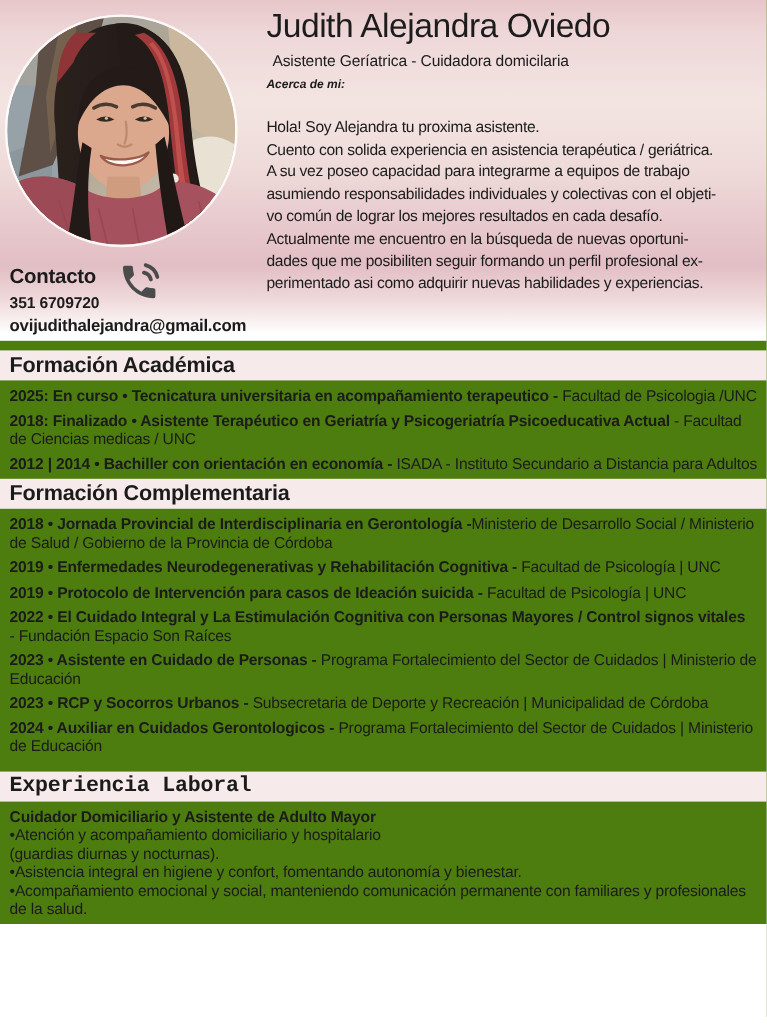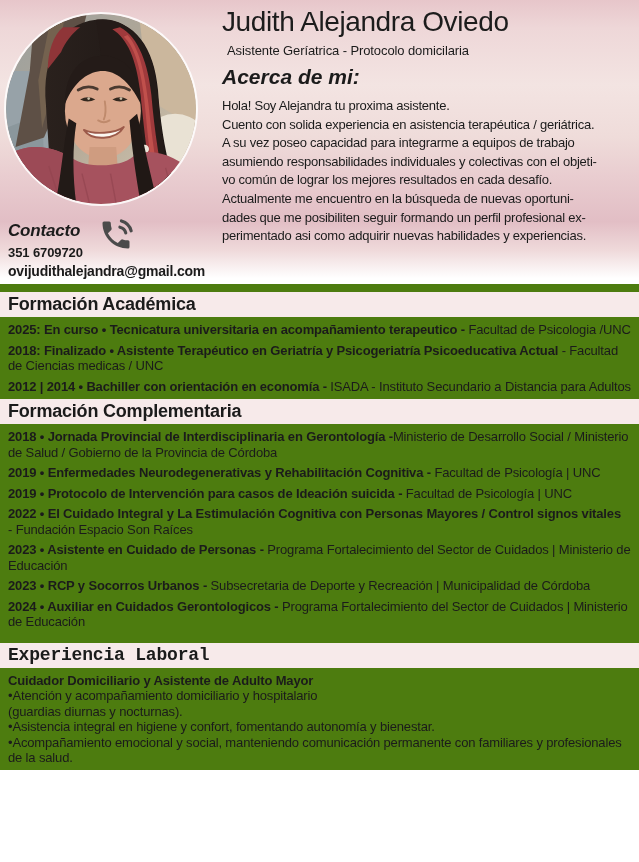--- a/index.html
+++ b/index.html
@@ -8,26 +8,26 @@
   
   .banner{position:absolute;top:0;left:0;width:639px;height:284px;
     background:linear-gradient(180deg,#e7c6ca 0%,#eed7d8 10%,#f3e4e2 30%,#efdcda 48%,
                #e9cdd0 62%,#e2bec5 78%,#efd9da 88%,#ffffff 98%);}
   .photo{position:absolute;left:4px;top:12px;width:194px;height:194px;border-radius:50%;
          overflow:hidden;border:2px solid rgba(255,255,255,.85);box-sizing:border-box;}
   .photo svg{display:block;}
   .name{position:absolute;left:222px;top:6px;font-size:28px;letter-spacing:-.4px;
         font-weight:400;color:#1c1c1c;white-space:nowrap;}
   .subtitle{position:absolute;left:227px;top:43px;font-size:13px;letter-spacing:-.1px;}
-  .about-title{position:absolute;left:222px;top:65px;font-size:21px;font-weight:bold;font-style:italic;}
+  .about-title{position:absolute;left:222px;top:65px;font-size:10px;font-weight:bold;font-style:italic;}
   .about-text{position:absolute;left:222px;top:97px;width:416px;font-size:13px;
               line-height:18.6px;letter-spacing:-.25px;white-space:pre-line;}
   
   .contact{position:absolute;left:8px;top:221px;width:300px;}
-  .contact-title{font-size:17px;font-weight:bold;font-style:italic;letter-spacing:-.2px;}
+  .contact-title{font-size:17px;font-weight:bold;letter-spacing:-.2px;}
   .phone-icon{position:absolute;left:88px;top:-4px;}
   .phone{font-size:13px;font-weight:bold;margin-top:4px;letter-spacing:-.1px;}
   .email{font-size:14px;font-weight:bold;margin-top:3px;letter-spacing:-.2px;}
   
   .content{position:absolute;top:292px;left:0;width:639px;}
   .section-bar{height:25px;background:#f7eaea;display:flex;align-items:center;
                padding-left:8px;font-size:18px;font-weight:bold;letter-spacing:-.2px;}
   .section-body{padding:5px 8px 0 8px;font-size:13px;letter-spacing:-.15px;}
   .entry{margin:0 0 5px 0;line-height:15.5px;}
   .entry b{font-weight:bold;}
@@ -99,21 +99,21 @@
             <path d="M20,165 L35,200 M45,160 L58,200 M80,168 L88,200 M110,168 L116,200 M140,160 L150,200 M168,162 L178,200" fill="none"></path>
           </g>
 
           <path d="M66,110 C60,140 58,170 52,200 L74,200 C70,170 70,140 74,115 Z" fill="#221a17"></path>
           <path d="M138,105 C146,140 152,170 160,200 L142,200 C136,168 132,135 130,112 Z" fill="#201815"></path>
         </g>
       </svg>
     </div>
 
     <div class="name">Judith Alejandra Oviedo</div>
-    <div class="subtitle">Asistente Geríatrica - Protocolo domicilaria</div>
+    <div class="subtitle">Asistente Geríatrica - Cuidadora domicilaria</div>
     <div class="about-title">Acerca de mi:</div>
     <div class="about-text">Hola! Soy Alejandra tu proxima asistente.
 Cuento con solida experiencia en asistencia terapéutica / geriátrica.
 A su vez poseo capacidad para integrarme a equipos de trabajo
 asumiendo responsabilidades individuales y colectivas con el objeti-
 vo común de lograr los mejores resultados en cada desafío.
 Actualmente me encuentro en la búsqueda de nuevas oportuni-
 dades que me posibiliten seguir formando un perfil profesional ex-
 perimentado asi como adquirir nuevas habilidades y experiencias.</div>
 

